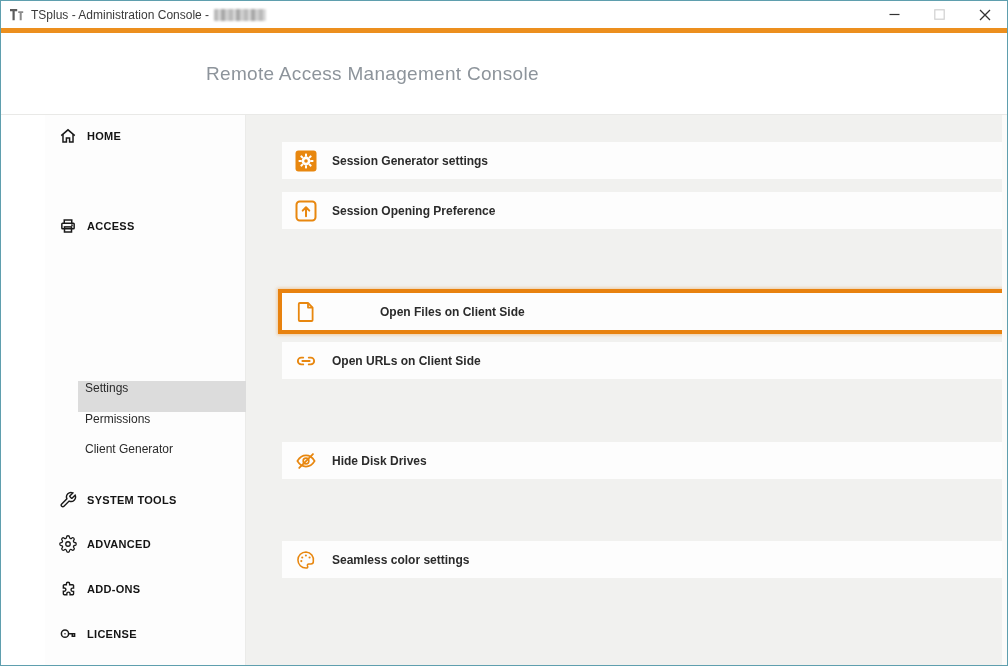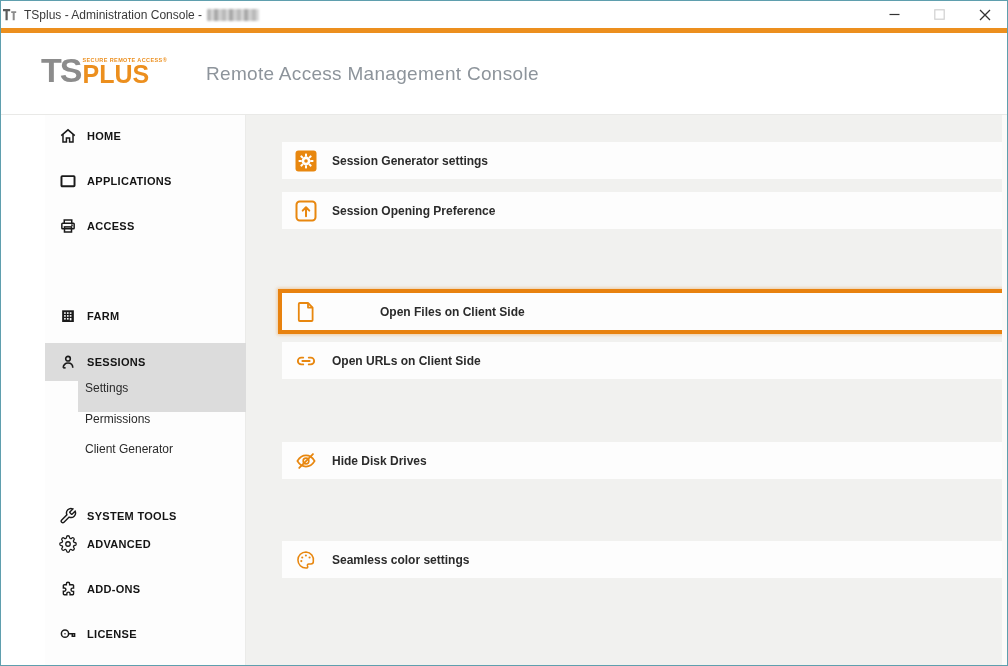--- a/index.html
+++ b/index.html
@@ -1,19 +1,19 @@
 <!DOCTYPE html>
 <html><head>
 <meta charset="utf-8">
 <style>
   html,body{margin:0;padding:0;background:#9a9a9a;font-family:"Liberation Sans","DejaVu Sans",sans-serif;}
   .window{position:relative;width:1008px;height:666px;background:#fff;box-sizing:border-box;
     border:1px solid #5f9fae;overflow:hidden;}
   
-  .titlebar{position:relative;height:27px;background:#fff;display:flex;align-items:center;}
+  .titlebar{position:relative;height:27px;background:#fff;display:flex;align-items:center;padding-left:7px;}
   .titlebar .app-icon{width:17px;height:17px;margin-right:6px;flex:0 0 auto;}
   .titlebar .title-text{font-size:12px;color:#3a3a3a;white-space:nowrap;}
   .redacted{display:inline-block;width:52px;height:12px;margin-left:5px;border-radius:1px;
     background:repeating-linear-gradient(90deg,#b9b9b9 0 4px,#d8d8d8 4px 7px,#a8a8a8 7px 11px,#cfcfcf 11px 15px);
     filter:blur(1px);}
   .win-controls{position:absolute;right:0;top:0;height:27px;display:flex;}
   .win-btn{width:45px;height:27px;display:flex;align-items:center;justify-content:center;background:#fff;border:none;padding:0;}
   .win-btn svg{display:block;}
   
   .accent-strip{height:5px;background:#EC8F1E;}
@@ -71,98 +71,60 @@
         <svg width="12" height="12" viewBox="0 0 12 12">
             <path d="M1 1 L11 11 M11 1 L1 11" stroke="#333" stroke-width="1.3"></path>
           </svg>
       </button>
     </div>
   </div>
 
   <div class="accent-strip"></div>
 
   <div class="header">
-    <div class="logo">
-      <span class="logo-ts">TS</span>
-      <span class="logo-right">
-        <span class="logo-tagline">SECURE REMOTE ACCESS®</span>
-        <span class="logo-plus">PLUS</span>
-      </span>
-    </div>
     <div class="console-title">Remote Access Management Console</div>
   </div>
 
   <div class="body-row">
 
     <div class="sidebar">
 
       <div class="nav-item" style="top:6px">
         <svg class="nav-icon" viewBox="0 0 24 24" fill="none" stroke="currentColor" stroke-width="2">
           <path d="M3 11.5 L12 3.8 L21 11.5"></path>
             <path d="M5.3 9.8 V20 h4.6 v-5.2 h4.2 V20 h4.6 V9.8"></path>
         </svg>
         <span class="nav-label">HOME</span>
       </div>
 
-      <div class="nav-item" style="top:51px">
-        <svg class="nav-icon" viewBox="0 0 24 24" fill="none" stroke="currentColor" stroke-width="2.6">
-          <rect x="3.3" y="5.5" width="17.4" height="13.5" rx="1"></rect>
-        </svg>
-        <span class="nav-label">APPLICATIONS</span>
-      </div>
 
       <div class="nav-item" style="top:96px">
         <svg class="nav-icon" viewBox="0 0 24 24" fill="none" stroke="currentColor" stroke-width="2">
           <path d="M7 8.3 V4 h10 v4.3"></path>
             <rect x="3.8" y="8.3" width="16.4" height="7.4" rx="1"></rect>
           <rect x="7.3" y="13.2" width="9.4" height="6.8"></rect>
             <circle cx="17.3" cy="11" r="0.4" fill="currentColor"></circle>
         </svg>
         <span class="nav-label">ACCESS</span>
       </div>
 
 
-      <div class="nav-item" style="top:186px">
-        <svg class="nav-icon" viewBox="0 0 24 24">
-          <rect x="4.2" y="4.4" width="15.6" height="15.6" fill="currentColor"></rect>
-          <g fill="#fdfdfd">
-            <rect x="6.8" y="7" width="2.2" height="2.2"></rect>
-              <rect x="10.6" y="7" width="2.2" height="2.2"></rect>
-              <rect x="14.4" y="7" width="2.2" height="2.2"></rect>
-            <rect x="6.8" y="10.8" width="2.2" height="2.2"></rect>
-              <rect x="10.6" y="10.8" width="2.2" height="2.2"></rect>
-              <rect x="14.4" y="10.8" width="2.2" height="2.2"></rect>
-            <rect x="6.8" y="14.6" width="2.2" height="2.2"></rect>
-              <rect x="10.6" y="14.6" width="2.2" height="2.2"></rect>
-              <rect x="14.4" y="14.6" width="2.2" height="3.2"></rect>
-          </g>
-        </svg>
-        <span class="nav-label">FARM</span>
-      </div>
-
-      <div class="nav-item active" style="top:228px">
-        <svg class="nav-icon" viewBox="0 0 24 24" fill="none" stroke="currentColor" stroke-width="2.1">
-          <circle cx="12" cy="7.6" r="3.1"></circle>
-            <path d="M5.6 19.8 c0-4 2.8-6.4 6.4-6.4 s6.4 2.4 6.4 6.4"></path>
-          <path d="M5.6 19.8 h3.2" stroke-width="2.1"></path>
-        </svg>
-        <span class="nav-label">SESSIONS</span>
-      </div>
+
 
       <div class="sub-item active" style="top:266px">
         <span class="sub-label">Settings</span>
       </div>
       <div class="sub-item" style="top:297px">
         <span class="sub-label">Permissions</span>
       </div>
       <div class="sub-item" style="top:327px">
         <span class="sub-label">Client Generator</span>
       </div>
 
-      <div class="nav-item" style="top:386px">
+      <div class="nav-item" style="top:370px">
         <svg class="nav-icon" viewBox="0 0 24 24" fill="none" stroke="currentColor" stroke-width="1.9">
           <path d="M14.7 6.3a1 1 0 0 0 0 1.4l1.6 1.6a1 1 0 0 0 1.4 0l3.77-3.77a6 6 0 0 1-7.94 7.94l-6.91 6.91a2.12 2.12 0 0 1-3-3l6.91-6.91a6 6 0 0 1 7.94-7.94l-3.76 3.76z"></path>
         </svg>
         <span class="nav-label">SYSTEM TOOLS</span>
       </div>
 
       <div class="nav-item" style="top:414px">
         <svg class="nav-icon" viewBox="0 0 24 24" fill="none" stroke="currentColor" stroke-width="1.7">
           <circle cx="12" cy="12" r="3"></circle>
           <path d="M19.4 15a1.65 1.65 0 0 0 .33 1.82l.06.06a2 2 0 0 1-2.83 2.83l-.06-.06a1.65 1.65 0 0 0-1.82-.33 1.65 1.65 0 0 0-1 1.51V21a2 2 0 0 1-4 0v-.09A1.65 1.65 0 0 0 9 19.4a1.65 1.65 0 0 0-1.82.33l-.06.06a2 2 0 0 1-2.83-2.83l.06-.06a1.65 1.65 0 0 0 .33-1.82 1.65 1.65 0 0 0-1.51-1H3a2 2 0 0 1 0-4h.09A1.65 1.65 0 0 0 4.6 9a1.65 1.65 0 0 0-.33-1.82l-.06-.06a2 2 0 0 1 2.83-2.83l.06.06a1.65 1.65 0 0 0 1.82.33H9a1.65 1.65 0 0 0 1-1.51V3a2 2 0 0 1 4 0v.09a1.65 1.65 0 0 0 1 1.51 1.65 1.65 0 0 0 1.82-.33l.06-.06a2 2 0 0 1 2.83 2.83l-.06.06a1.65 1.65 0 0 0-.33 1.82V9a1.65 1.65 0 0 0 1.51 1H21a2 2 0 0 1 0 4h-.09a1.65 1.65 0 0 0-1.51 1z"></path>

